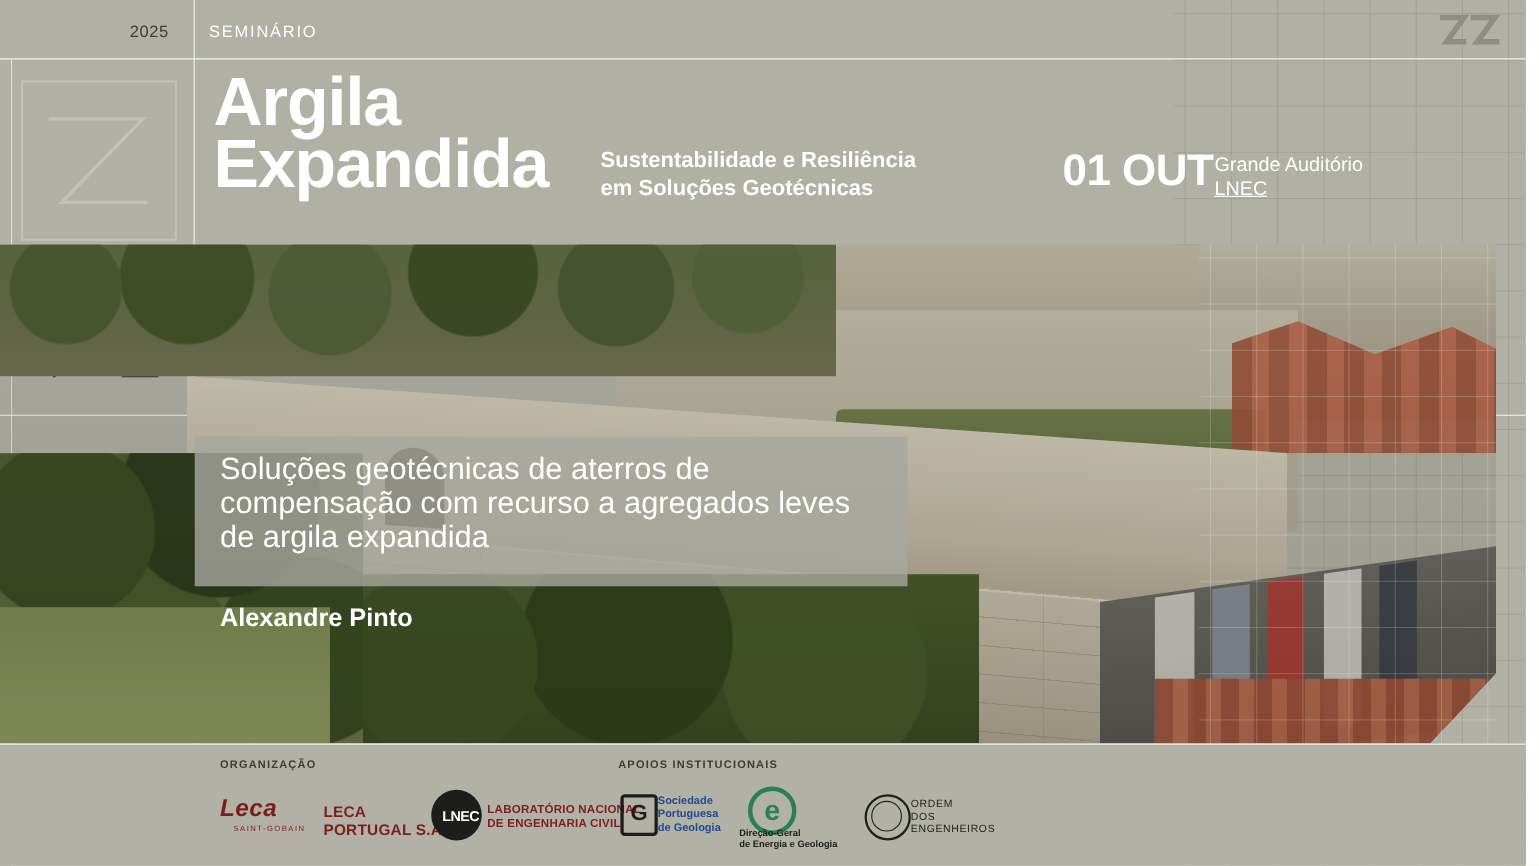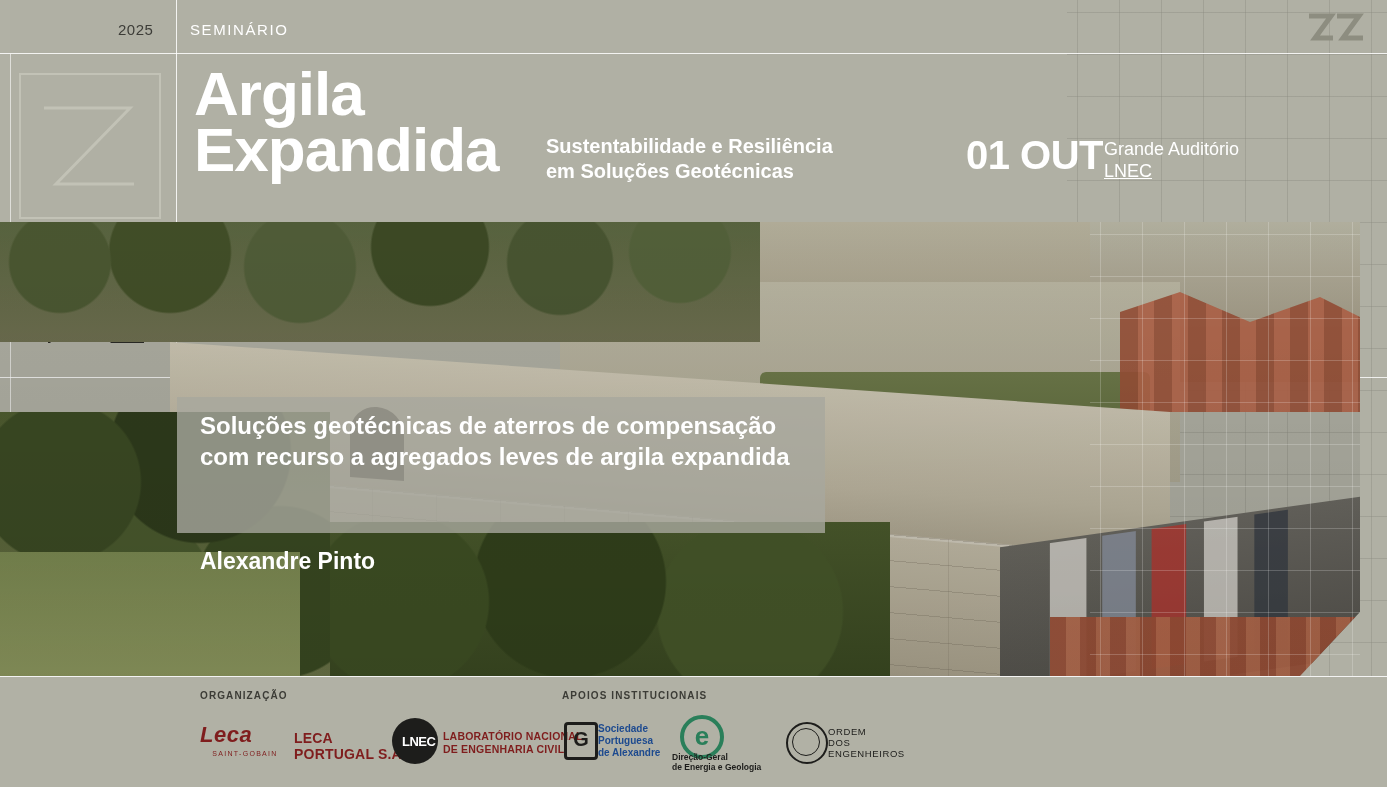--- a/index.html
+++ b/index.html
@@ -318,23 +318,23 @@
     top: 397px;
     width: 648px;
     height: 136px;
     background: rgba(168,168,158,.80);
   }
   .panel-title {
     position: absolute;
     left: 200px;
     top: 410px;
     width: 610px;
-    font-size: 24px;
+    font-size: 28px;
     line-height: 31px;
-    font-weight: 700;
+    font-weight: 400;
     color: #ffffff;
   }
   .speaker {
     position: absolute;
     left: 200px;
     top: 548px;
     font-size: 23px;
     font-weight: 700;
     color: #ffffff;
   }
@@ -515,21 +515,21 @@
   <div class="lnec-mark">LNEC</div>
   <div class="logo lnec-text">
     <div>LABORATÓRIO NACIONAL</div>
     <div>DE ENGENHARIA CIVIL</div>
   </div>
 
   <div class="spg-g">G</div>
   <div class="logo spg-text">
     <div>Sociedade</div>
     <div>Portuguesa</div>
-    <div>de Alexandre</div>
+    <div>de Geologia</div>
   </div>
 
   <div class="dgeg-e">e</div>
   <div class="logo dgeg-text">
     <div>Direção-Geral</div>
     <div>de Energia e Geologia</div>
   </div>
 
   <div class="oe-seal"></div>
   <div class="oe-seal-inner"></div>

